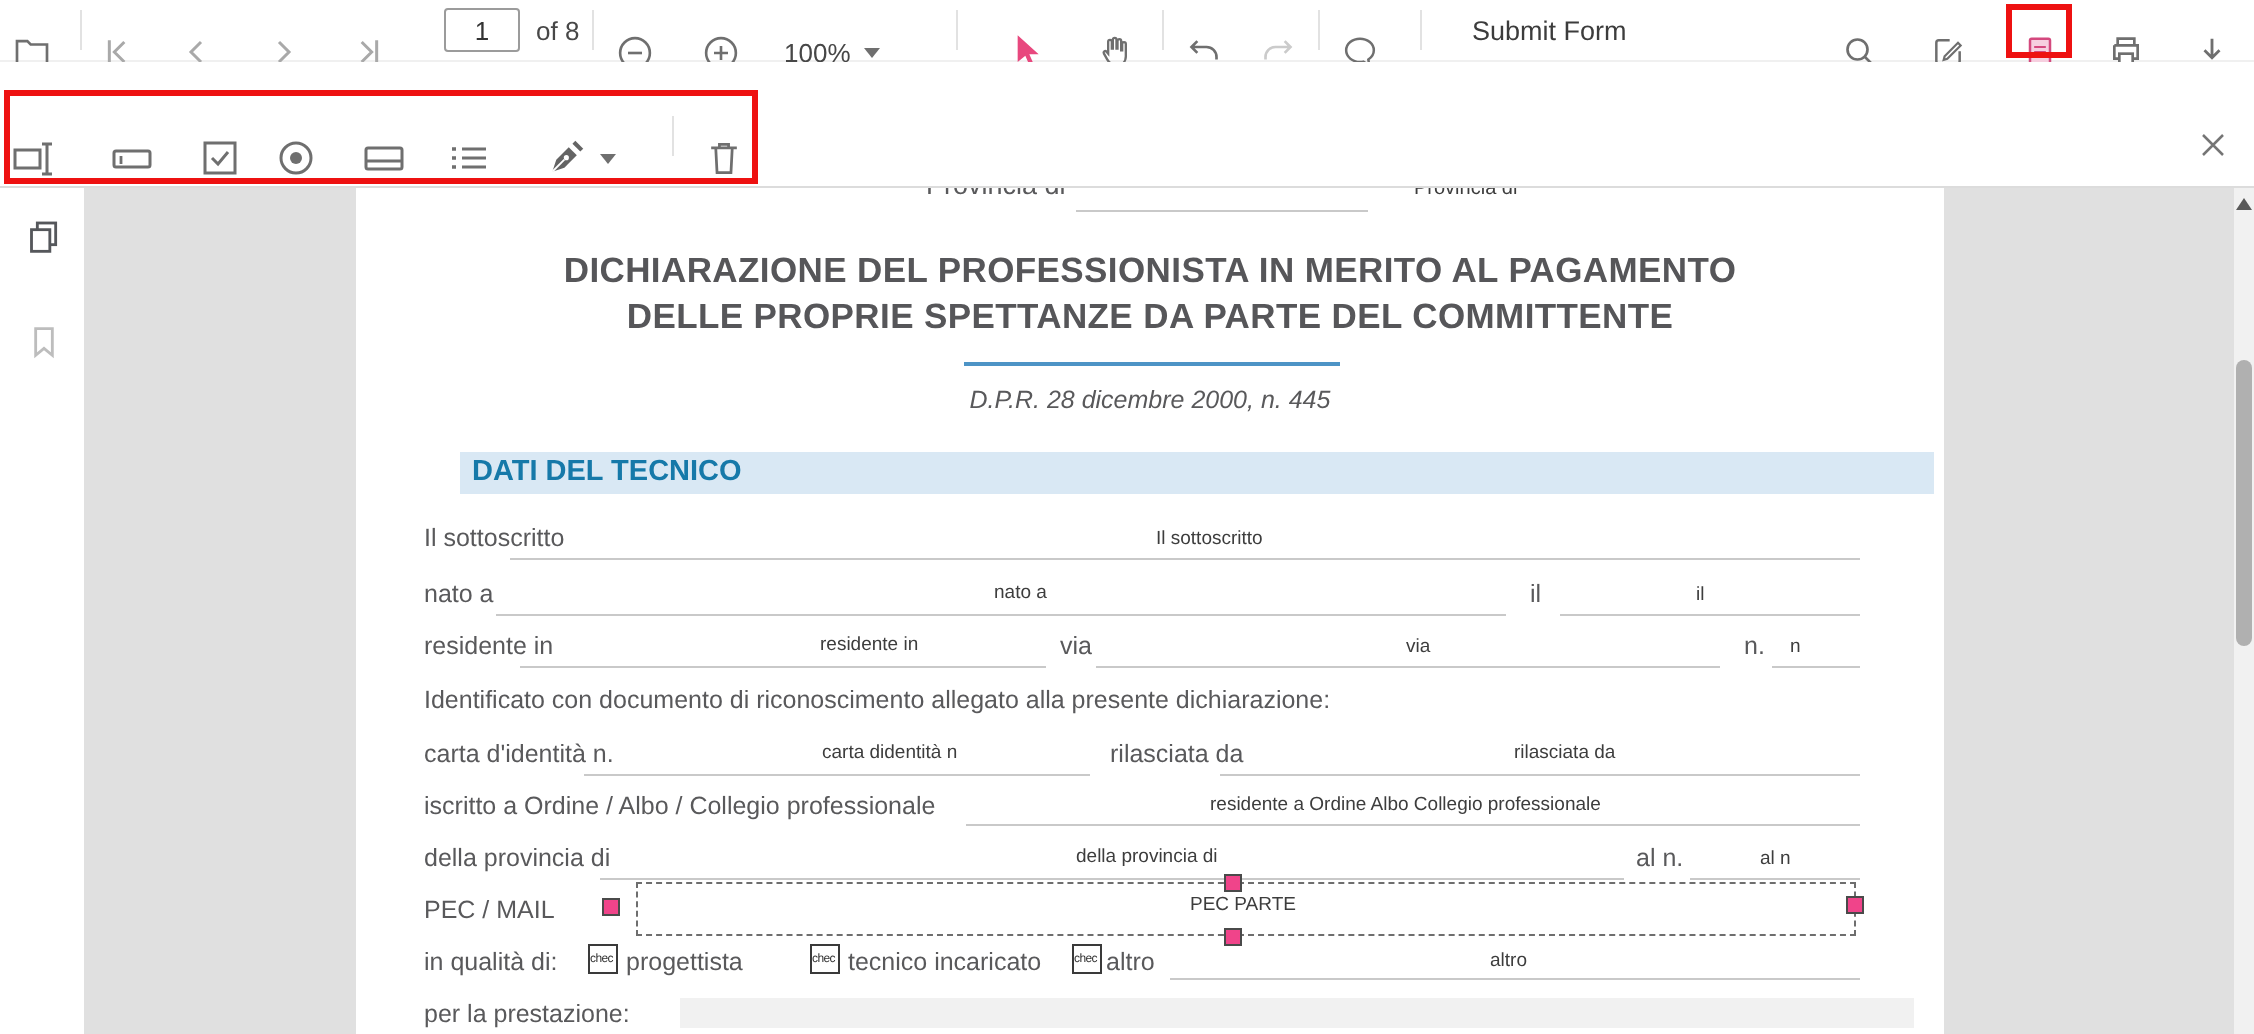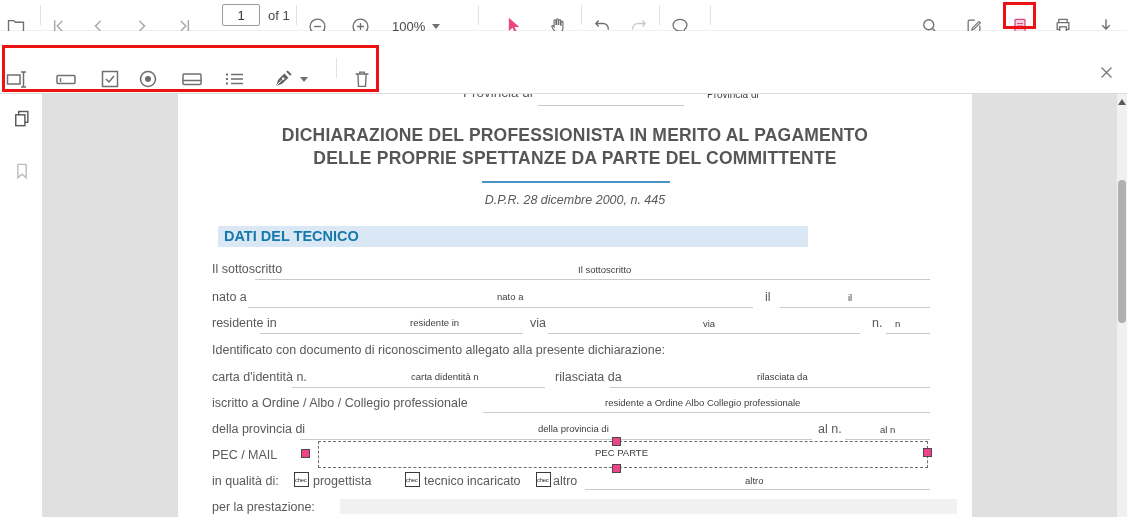--- a/index.html
+++ b/index.html
@@ -45,21 +45,21 @@
   .page { position:absolute; left:178px; top:94px; width:794px; height:423px; background:#fff;
           overflow:hidden; z-index:4; color:#59595b; }
   .dl { position:absolute; font-size:12.5px; color:#59595b; white-space:nowrap; }
   .ov { position:absolute; font-size:9.5px; color:#3d3d3d; white-space:nowrap; }
   .fl { position:absolute; height:1px; border-bottom:1px solid #c9c9c9; cursor:text; }
   .title { position:absolute; left:0; width:100%; text-align:center; font-size:17.5px;
            font-weight:bold; color:#565659; letter-spacing:.2px; white-space:nowrap; }
   .subtitle { position:absolute; left:0; width:100%; text-align:center; font-style:italic;
               font-size:12.5px; color:#59595b; }
   .bluerule { position:absolute; left:304px; top:87px; width:188px; height:2px; background:#4d94c6; }
-  .secbar { position:absolute; left:40px; top:132px; width:590px; height:21px; background:#d9e8f4;
+  .secbar { position:absolute; left:52px; top:132px; width:737px; height:21px; background:#d9e8f4;
             color:#1679a9; font-weight:bold; font-size:14.5px; line-height:21px; padding-left:6px; }
   .dashfield { position:absolute; left:140px; top:347px; width:610px; height:27px;
                border:1px dashed #6e6e6e; cursor:move; }
   .hd { position:absolute; width:9px; height:9px; background:#f0448a; border:1px solid #4a4a4a; cursor:grab; }
   .cb { position:absolute; width:15px; height:15px; border:1.5px solid #3a3a3a; background:#fff;
         font-size:6px; color:#333; overflow:hidden; display:flex; align-items:center;
         letter-spacing:-.3px; cursor:pointer; }
   .grayfield { position:absolute; left:162px; top:405px; width:617px; height:15px; background:#f1f1f1; cursor:text; }
   svg { display:block; }
 </style>
@@ -101,21 +101,21 @@
       </button>
     <button class="tbtn" style="left:171px">
         <span>
       <svg width="20" height="20" viewBox="0 0 24 24">
             <path d="M16 5v14M7 6l6 6-6 6" fill="none" stroke="#a9a9a9" stroke-width="1.8"></path>
           </svg>
         </span>
       </button>
 
     <input class="pageinput" value="1" style="">
-    <span class="tblbl" style="left:268px">of 1</span>
+    <span class="tblbl" style="left:268px">of 8</span>
     <div class="sep" style="left:296px"></div>
 
     <button class="tbtn" style="left:303px">
         <span>
       <svg width="21" height="21" viewBox="0 0 24 24">
             <circle cx="12" cy="12" r="8.5" fill="none" stroke="#6f6f6f" stroke-width="1.5"></circle>
             <path d="M8 12h8" stroke="#6f6f6f" stroke-width="1.5"></path>
           </svg>
         </span>
       </button>
@@ -167,20 +167,21 @@
 
     <button class="tbtn" style="left:666px">
         <span>
       <svg width="20" height="20" viewBox="0 0 24 24">
             <path d="M12 4c-4.6 0-8.3 3.1-8.3 7s3.7 7 8.3 7c.7 0 1.4-.1 2-.2l3.6 2.3-.6-3.6c2-1.3 3.3-3.3 3.3-5.5 0-3.9-3.7-7-8.3-7z" fill="none" stroke="#6f6f6f" stroke-width="1.5"></path>
           </svg>
         </span>
       </button>
     <div class="sep" style="left:710px"></div>
 
+    <button class="submitbtn">Submit Form</button>
 
     <button class="tbtn" style="left:916px">
         <span>
       <svg width="20" height="20" viewBox="0 0 24 24">
             <circle cx="10.5" cy="10.5" r="6" fill="none" stroke="#6f6f6f" stroke-width="1.6"></circle>
             <path d="M15 15l5 5" stroke="#6f6f6f" stroke-width="1.6"></path>
           </svg>
         </span>
       </button>
     <button class="tbtn" style="left:960px">

